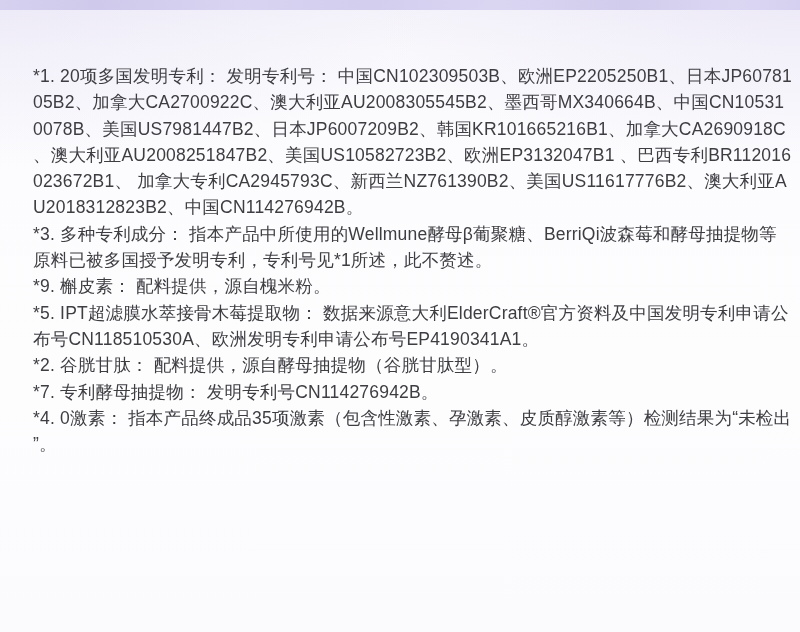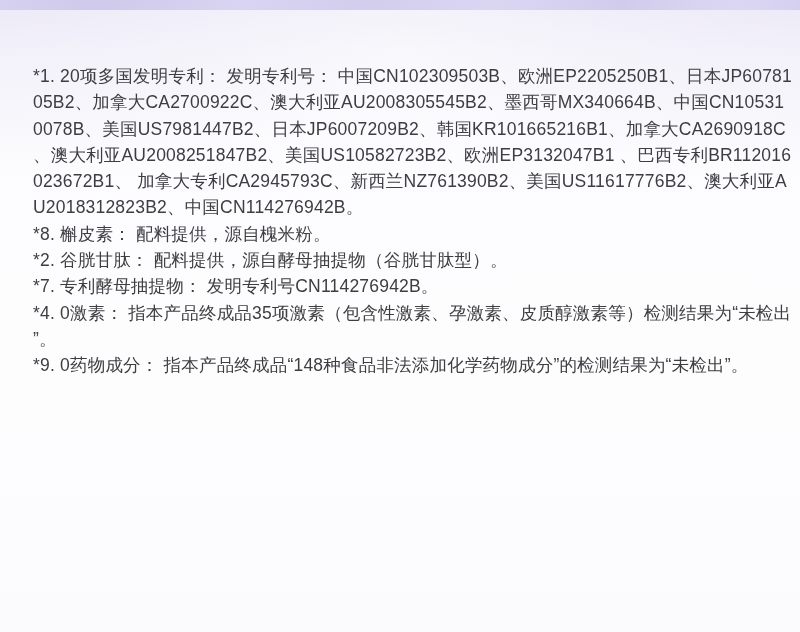--- a/index.html
+++ b/index.html
@@ -44,19 +44,20 @@
     padding: 0;
   }
 </style>
 </head>
 <body>
 
 <div class="page">
   <div class="top-band"></div>
   <main class="notes">
     <p class="note">*1. 20项多国发明专利： 发明专利号： 中国CN102309503B、欧洲EP2205250B1、日本JP6078105B2、加拿大CA2700922C、澳大利亚AU2008305545B2、墨西哥MX340664B、中国CN105310078B、美国US7981447B2、日本JP6007209B2、韩国KR101665216B1、加拿大CA2690918C、澳大利亚AU2008251847B2、美国US10582723B2、欧洲EP3132047B1 、巴西专利BR112016023672B1、 加拿大专利CA2945793C、新西兰NZ761390B2、美国US11617776B2、澳大利亚AU2018312823B2、中国CN114276942B。</p>
-    <p class="note">*8. 槲皮素： 配料提供，源自槐米粉。</p>
+    <p class="note">*3. 多种专利成分： 指本产品中所使用的Wellmune酵母β葡聚糖、BerriQi波森莓和酵母抽提物等原料已被多国授予发明专利，专利号见*1所述，此不赘述。</p>
+    <p class="note">*9. 槲皮素： 配料提供，源自槐米粉。</p>
+    <p class="note">*5. IPT超滤膜水萃接骨木莓提取物： 数据来源意大利ElderCraft®官方资料及中国发明专利申请公布号CN118510530A、欧洲发明专利申请公布号EP4190341A1。</p>
     <p class="note">*2. 谷胱甘肽： 配料提供，源自酵母抽提物（谷胱甘肽型）。</p>
     <p class="note">*7. 专利酵母抽提物： 发明专利号CN114276942B。</p>
     <p class="note">*4. 0激素： 指本产品终成品35项激素（包含性激素、孕激素、皮质醇激素等）检测结果为“未检出”。</p>
-    <p class="note">*9. 0药物成分： 指本产品终成品“148种食品非法添加化学药物成分”的检测结果为“未检出”。</p>
   </main>
 </div>
 
 </body></html>

